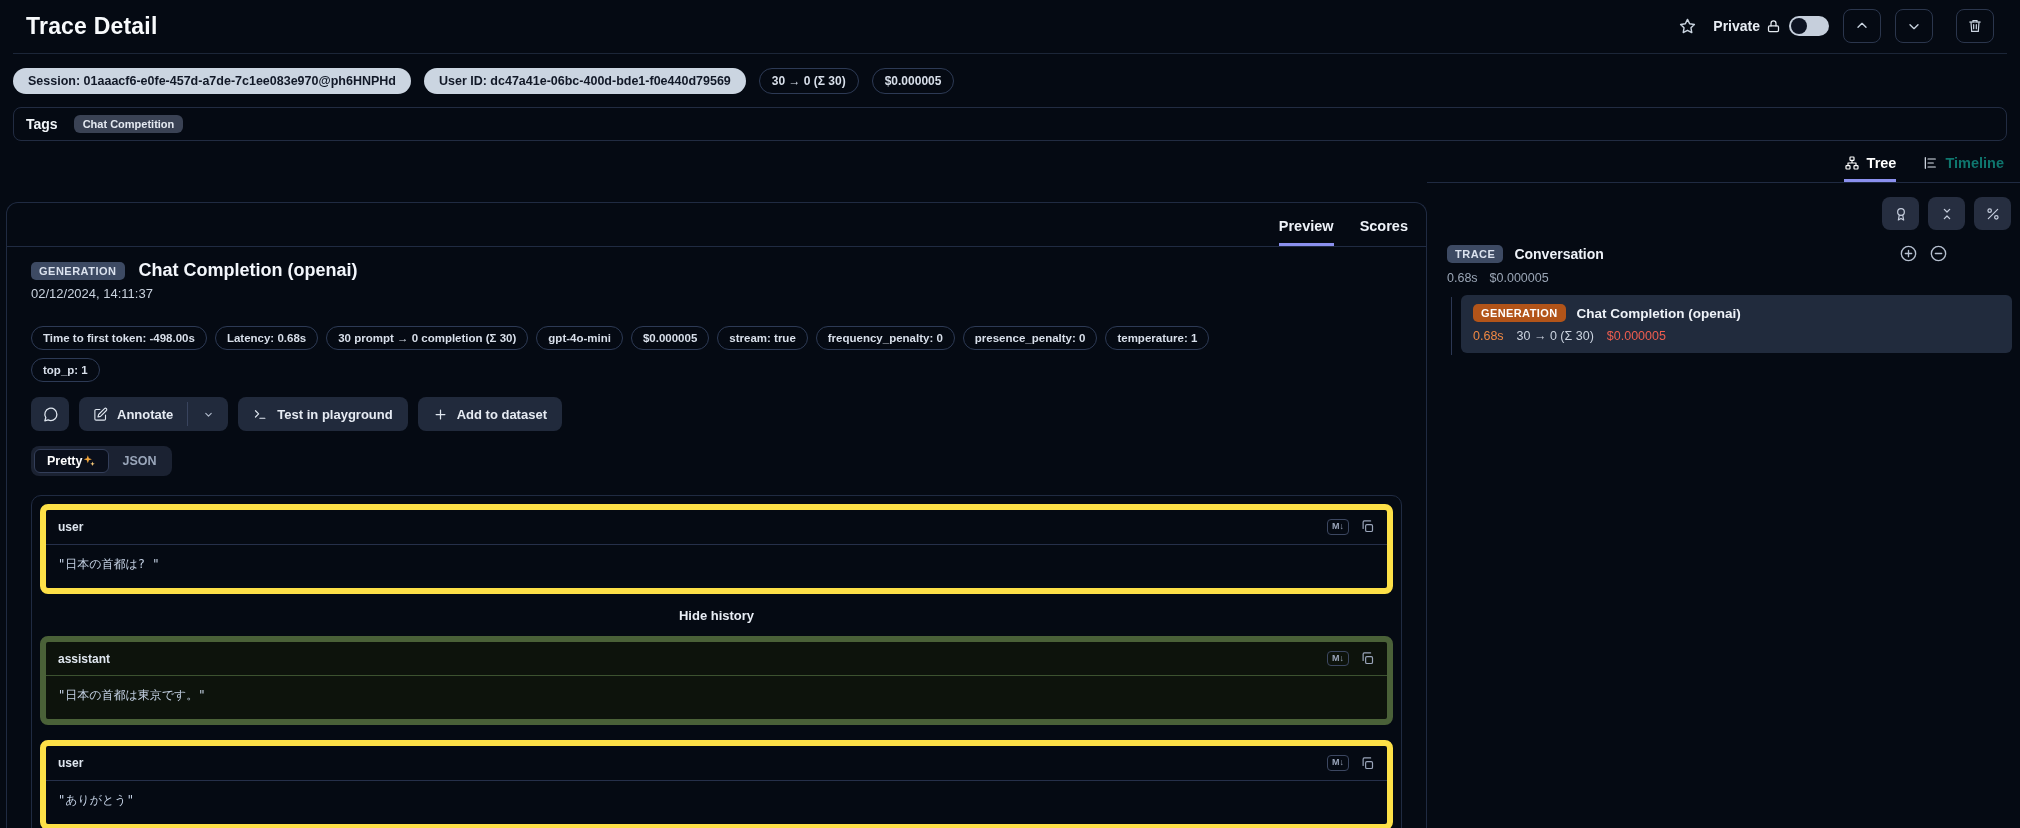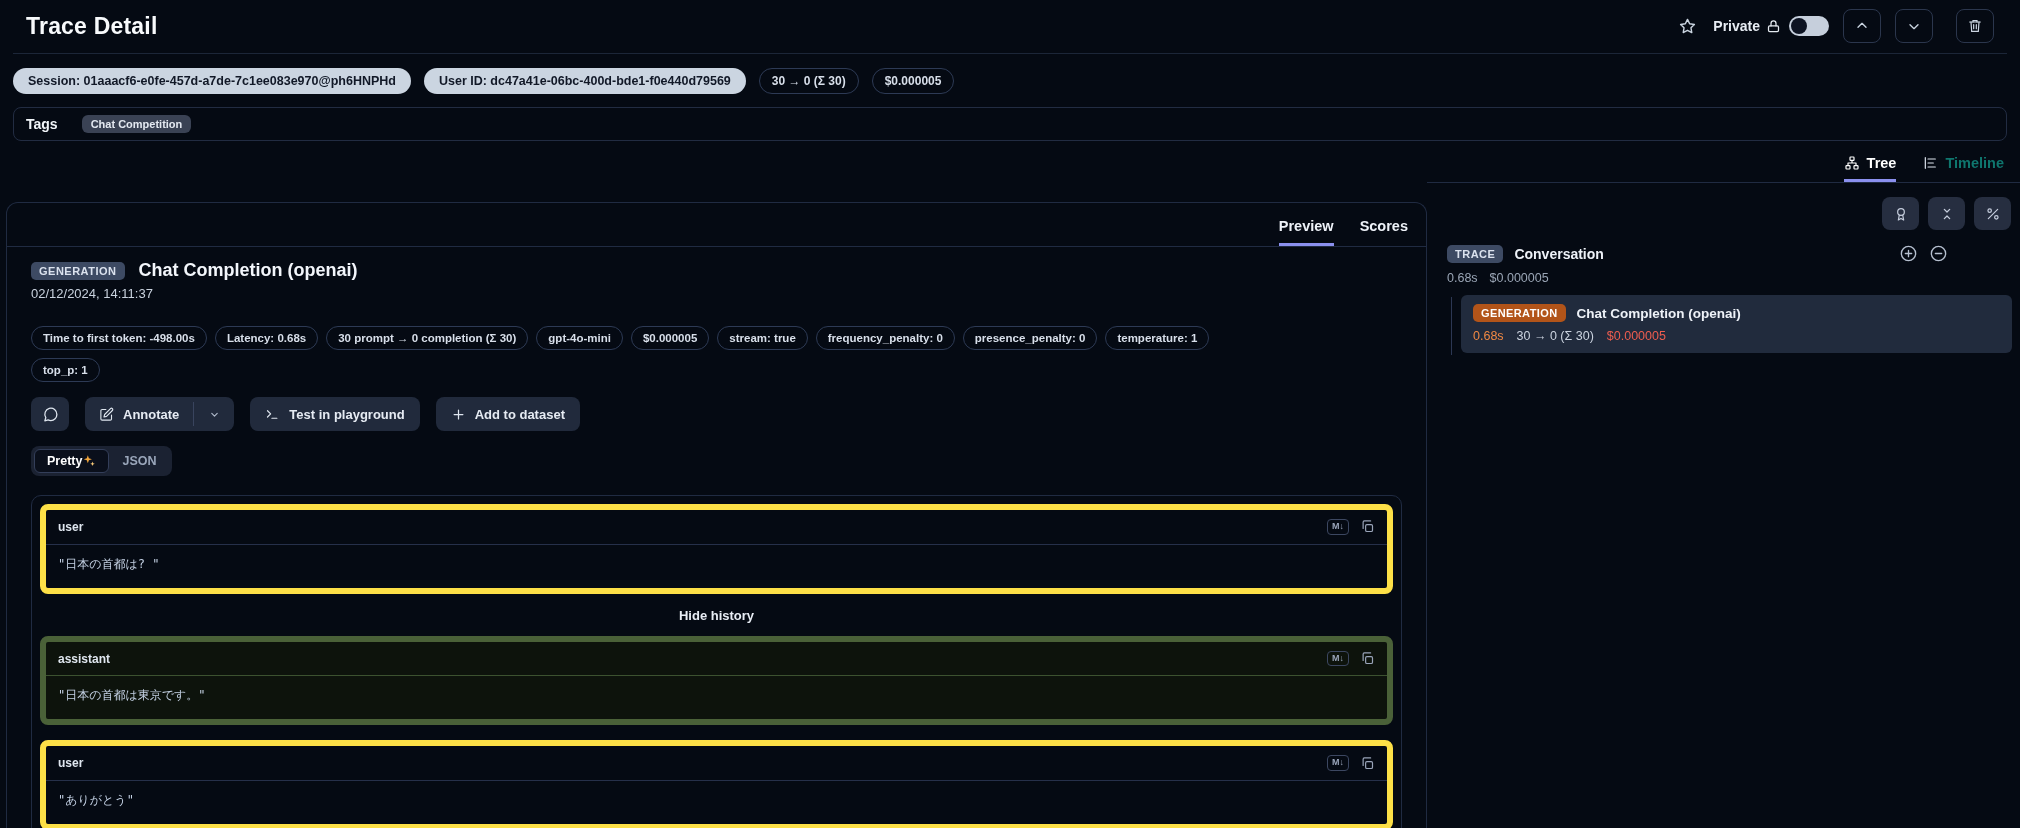--- a/index.html
+++ b/index.html
@@ -29,21 +29,21 @@
 
   
   .badge-row { display:flex; align-items:center; gap:13px; padding:14px 13px 13px; }
   .pill-light { background:#cbd5e1; color:#111827; font-size:12.5px; font-weight:700;
                 border-radius:999px; padding:6px 15px; white-space:nowrap; cursor:pointer; }
   .pill-outline { border:1px solid #2d3a55; color:#d8dfea; font-size:12px; font-weight:700;
                   border-radius:999px; padding:5px 12px; white-space:nowrap; }
 
   
   .tags-bar { margin:0 13px; border:1px solid #222c42; border-radius:8px; height:34px;
-              display:flex; align-items:center; gap:24px; padding:0 12px; }
+              display:flex; align-items:center; gap:16px; padding:0 12px; }
   .tags-label { font-size:14px; font-weight:700; color:#f1f5f9; }
   .tag-chip { background:#3a4254; color:#e4e9f1; font-size:11px; font-weight:700;
               padding:3px 9px; border-radius:6px; cursor:pointer; }
 
   
   .content { display:flex; align-items:flex-start; }
   .left-col { width:1427px; flex:none; padding-left:6px; padding-top:61px; }
   .right-col { flex:1; min-width:0; }
 
   
@@ -60,21 +60,21 @@
   .type-badge { background:#3d4a63; color:#dbe2ee; font-size:11px; font-weight:700; letter-spacing:.5px;
                 padding:3px 8px; border-radius:5px; }
   .gen-title { font-size:18px; font-weight:700; color:#f3f6fb; }
   .timestamp { margin-top:5px; font-size:13px; color:#c9d2de; }
 
   .pills { display:flex; flex-wrap:wrap; gap:8px; margin-top:25px; }
   .pills + .pills { margin-top:8px; }
   .metric-pill { border:1px solid #2d3a55; color:#d8dfea; font-size:11.5px; font-weight:700;
                  border-radius:999px; padding:5px 11px; white-space:nowrap; }
 
-  .actions-row { display:flex; align-items:center; gap:16px; margin-top:15px; }
+  .actions-row { display:flex; align-items:center; gap:10px; margin-top:15px; }
   .icon-btn { width:38px; height:34px; background:#212a3c; border:none; border-radius:8px;
               display:flex; align-items:center; justify-content:center; cursor:pointer; }
   .btn { display:flex; align-items:center; gap:9px; background:#212a3c; border:none; border-radius:8px;
          height:34px; padding:0 15px; font-size:13px; font-weight:700; color:#e6ebf3; cursor:pointer; }
   .split-btn { display:flex; align-items:stretch; background:#212a3c; border-radius:8px; height:34px; overflow:hidden; }
   .split-main { display:flex; align-items:center; gap:9px; padding:0 14px; font-size:13px; font-weight:700;
                 color:#e6ebf3; cursor:pointer; }
   .split-divider { width:1px; background:#39445e; margin:5px 0; }
   .split-caret { width:40px; display:flex; align-items:center; justify-content:center; cursor:pointer; }
 

